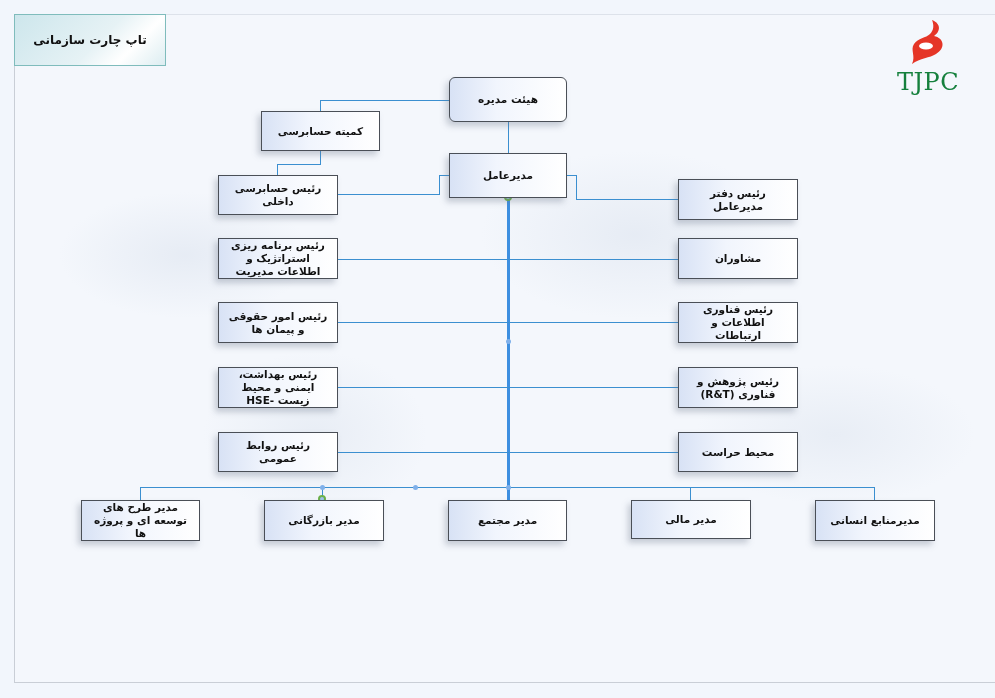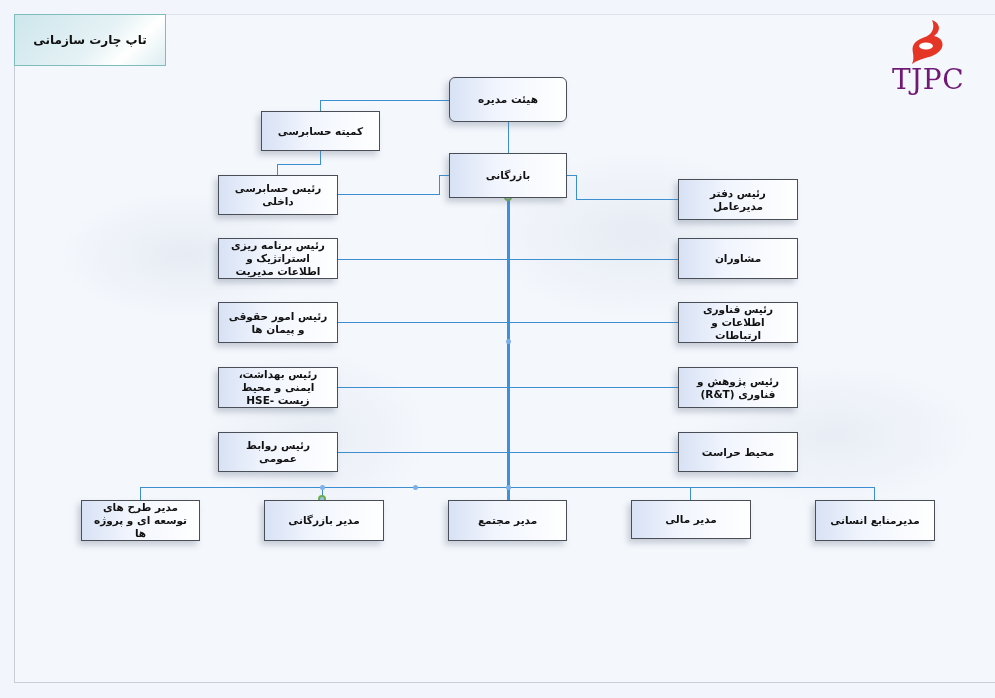--- a/index.html
+++ b/index.html
@@ -24,21 +24,21 @@
     border: 1px solid #7fbcbc;
     background: linear-gradient(135deg, #cde6ec 0%, #e6f2f5 55%, #ffffff 75%, #dcedf1 100%);
     display: flex; align-items: center; justify-content: center;
     font-weight: bold; font-size: 12px; color: #111; direction: rtl;
   }
   .logo {
     position: absolute; left: 880px; top: 18px; width: 96px; height: 80px;
   }
   .logo-text {
     position: absolute; left: 0; bottom: 2px; width: 96px; text-align: center;
-    font-family: "DejaVu Serif", serif; font-size: 28px; color: #701a75; letter-spacing: 0.5px;
+    font-family: "DejaVu Serif", serif; font-size: 24px; color: #15803d; letter-spacing: 0.5px;
   }
   .node {
     position: absolute; box-sizing: border-box; border: 1px solid #4a4f57;
     background: linear-gradient(90deg, #d8e2f5 0%, #f1f5fd 40%, #ffffff 100%);
     box-shadow: -3px 4px 6px rgba(110,120,140,0.35);
     display: flex; align-items: center; justify-content: center; text-align: center;
     direction: rtl; font-weight: bold; font-size: 10.5px; line-height: 13px; color: #111;
     padding: 0 8px;
   }
   .line { position: absolute; background: #3b8fd0; }
@@ -98,21 +98,21 @@
 <div class="dot" style="left:320px;top:485px;"></div>
 <div class="dot-ring" style="left:318px;top:495px;"></div>
 
 <div class="node" style="left:449px;top:77px;width:118px;height:45px;border-radius:6px;">
   <span>هیئت مدیره</span>
 </div>
 <div class="node" style="left:261px;top:111px;width:119px;height:40px;">
   <span>کمیته حسابرسی</span>
 </div>
 <div class="node" style="left:449px;top:153px;width:118px;height:45px;">
-  <span>بازرگانی</span>
+  <span>مدیرعامل</span>
 </div>
 <div class="node" style="left:218px;top:175px;width:120px;height:40px;">
   <span>رئیس حسابرسی داخلی</span>
 </div>
 <div class="node" style="left:678px;top:179px;width:120px;height:41px;text-align:center;">
   <span>رئیس  دفتر مدیرعامل</span>
 </div>
 <div class="node" style="left:218px;top:238px;width:120px;height:41px;">
   <span>رئیس برنامه ریزی استراتژیک و اطلاعات مدیریت</span>
 </div>

